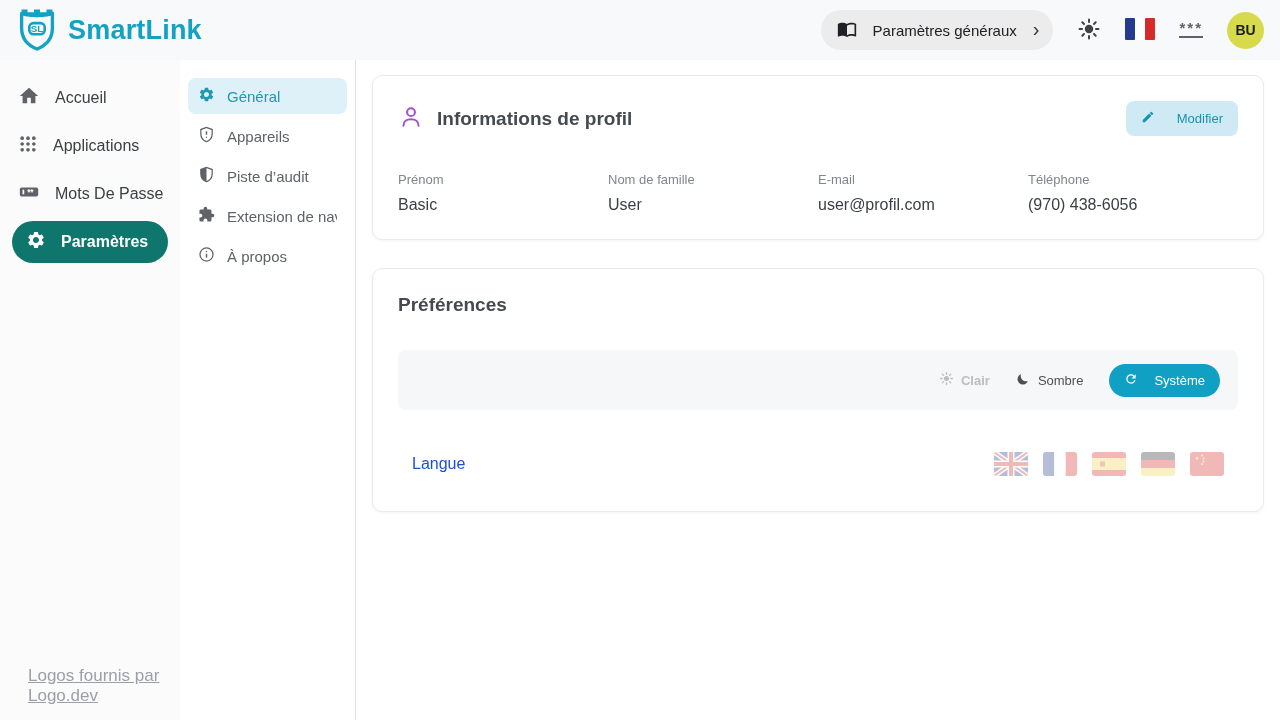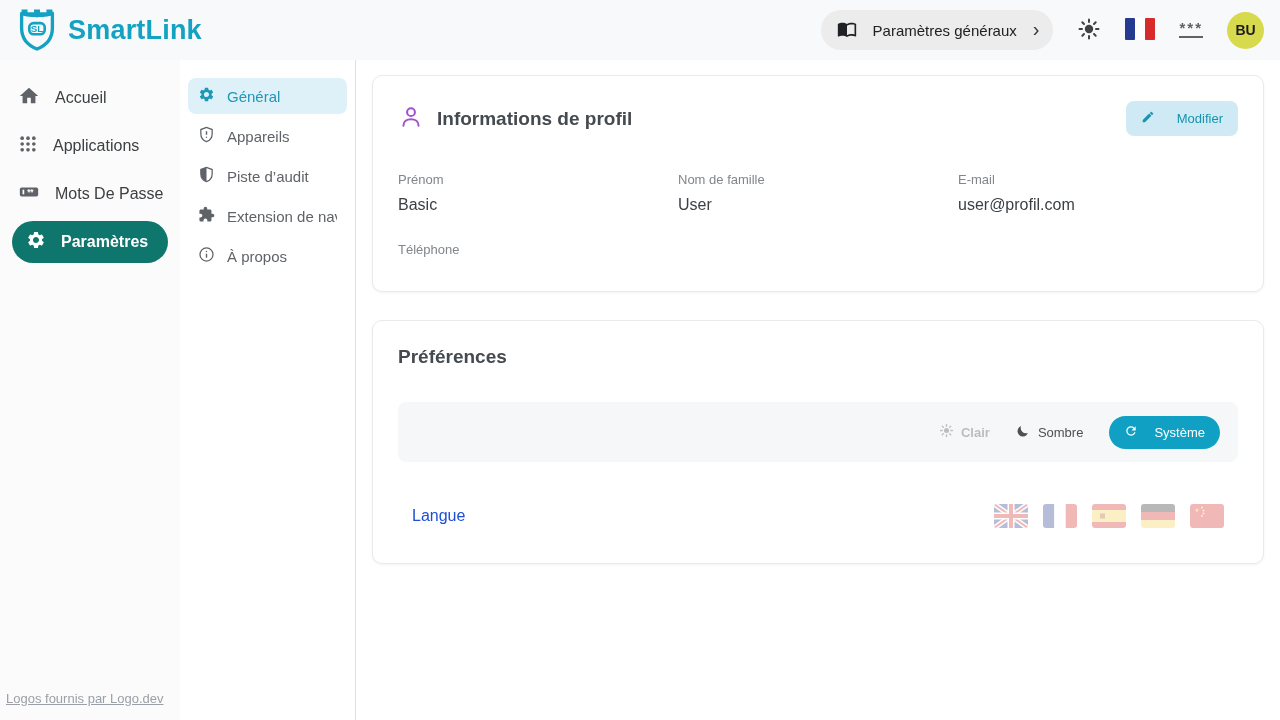--- a/index.html
+++ b/index.html
@@ -29,40 +29,40 @@
   .settings-nav { width:176px; background:#fff; border-right:1px solid #e0e0e0;
                   padding-top:14px; flex-shrink:0; }
   .content { flex:1; padding:15px 16px 0 16px; background:#fff; overflow:hidden; }
 
   
   .nav-item { display:flex; align-items:center; gap:15px; height:48px;
               padding:0 0 0 18px; font-size:16px; color:#3c4043; cursor:pointer; }
   .nav-item svg { flex-shrink:0; }
   .nav-item.active { background:#0f766e; color:#fff; font-weight:bold; height:42px;
                      margin:3px 12px; padding-left:14px; border-radius:24px; }
-  .nav-footer { position:absolute; left:6px; bottom:14px; font-size:13px;
+  .nav-footer { position:absolute; left:28px; bottom:14px; font-size:17px;
                 color:#9aa0a6; text-decoration:underline; cursor:pointer; }
 
   
   .snav-item { display:flex; align-items:center; gap:12px; height:36px; margin:4px 8px;
                padding:0 10px; border-radius:8px; font-size:15px; color:#5f6368;
                cursor:pointer; white-space:nowrap; overflow:hidden; }
   .snav-item.active { background:#def0f8; color:#1e98b5; }
   .snav-item .lbl { overflow:hidden; text-overflow:clip; }
 
   
   .card { background:#fff; border:1px solid #e8eaed; border-radius:10px;
           box-shadow:0 1px 3px rgba(0,0,0,.05); padding:25px; margin-bottom:28px; }
   .card-head { display:flex; align-items:center; gap:13px; margin-bottom:36px; }
   .card-title { font-size:19px; font-weight:bold; color:#454a4f; }
   .edit-btn { margin-left:auto; display:flex; align-items:center; gap:22px;
               background:#cfeaf4; border:none; border-radius:8px; padding:9px 15px;
               font-family:inherit; font-size:13px; color:#1793ad; cursor:pointer; }
 
-  .fields { display:grid; grid-template-columns:1fr 1fr 1fr; row-gap:28px; }
+  .fields { display:grid; grid-template-columns:1fr 1fr 1fr 1fr; row-gap:28px; }
   .f-label { font-size:13px; color:#80868b; margin-bottom:9px; }
   .f-value { font-size:16px; color:#3a3f44; }
 
   .theme-row { margin-top:34px; background:#f6f7f8; border-radius:8px; height:60px;
                display:flex; align-items:center; justify-content:flex-end;
                padding:0 18px; gap:26px; }
   .theme-opt { display:flex; align-items:center; gap:7px; background:none; border:none;
                font-family:inherit; font-size:13px; cursor:pointer; color:#4f4f4f; }
   .theme-opt.dim { color:#bdbdbd;font-weight:bold; }
   .theme-opt.selected { background:#10a0c3; color:#fff; border-radius:17px;
@@ -260,20 +260,21 @@
         <div>
           <div class="f-label">Nom de famille</div>
           <div class="f-value">User</div>
         </div>
         <div>
           <div class="f-label">E-mail</div>
           <div class="f-value">user@profil.com</div>
         </div>
         <div>
           <div class="f-label">Téléphone</div>
+          <div class="f-value">(970) 438-6056</div>
         </div>
       </div>
     </section>
 
     <section class="card">
       <div class="card-title">Préférences</div>
 
       <div class="theme-row">
         <button class="theme-opt dim">
           <span>

